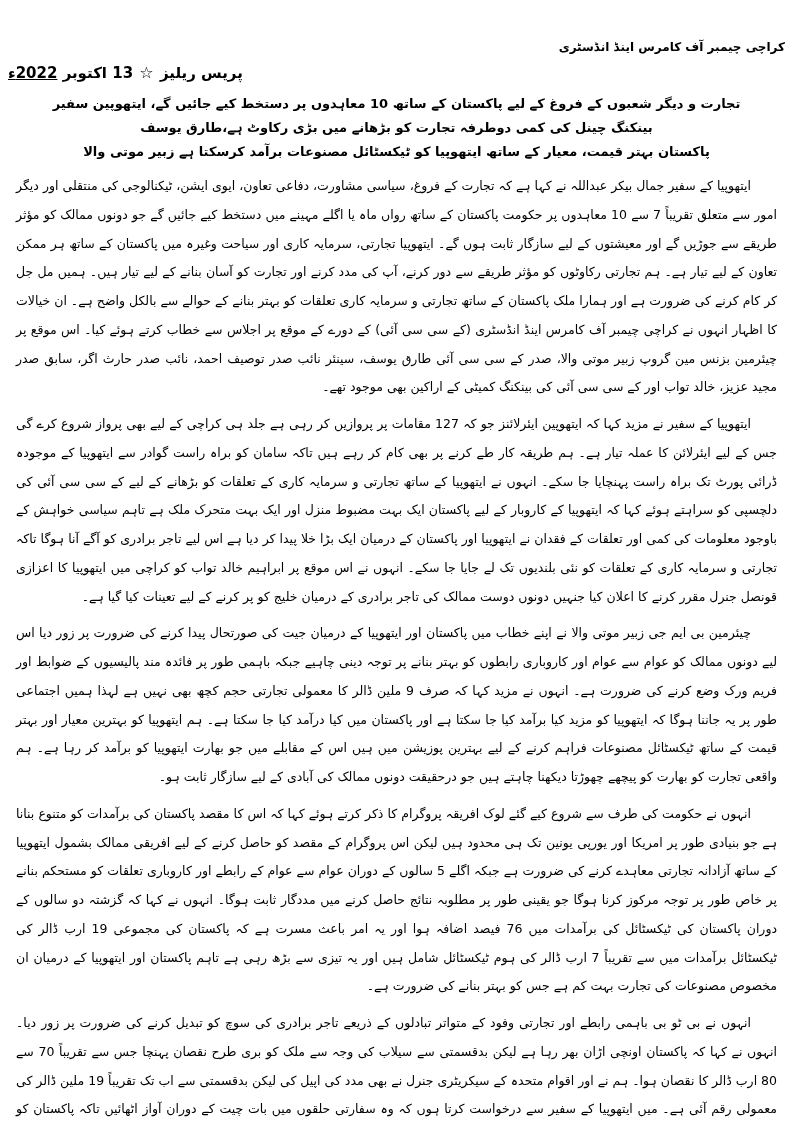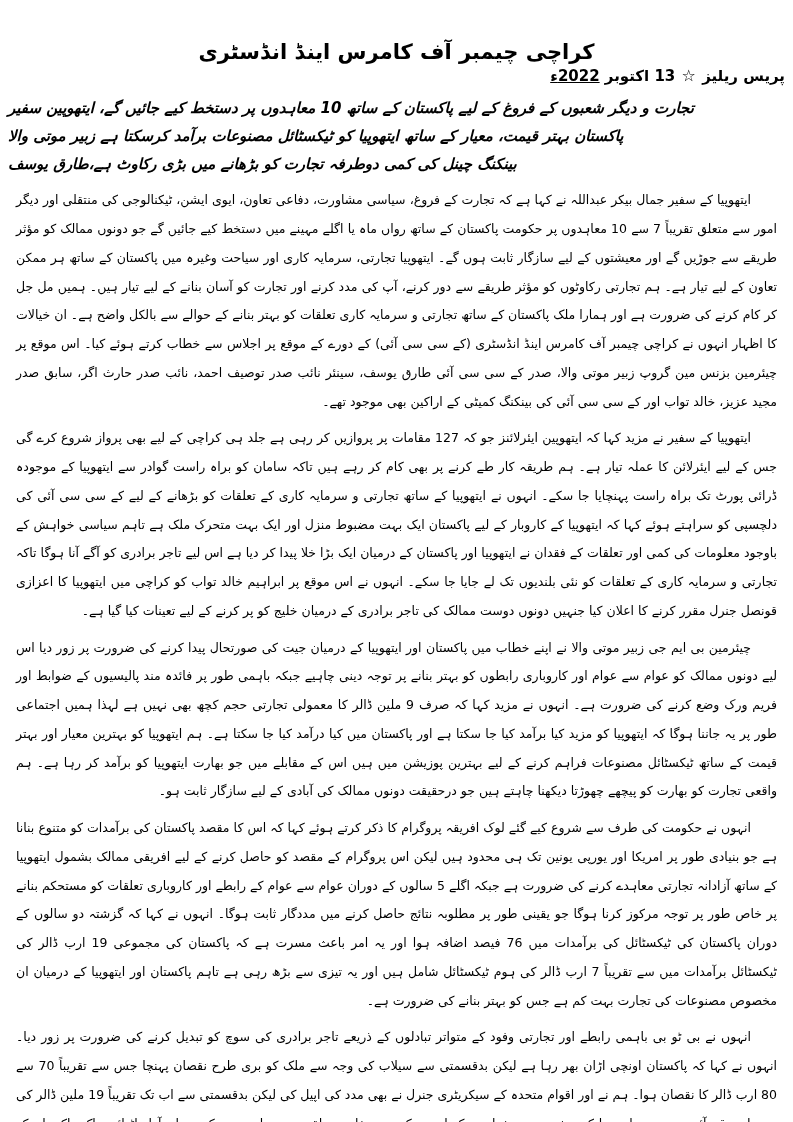--- a/index.html
+++ b/index.html
@@ -14,47 +14,45 @@
     margin: 0 auto;
     background: #ffffff;
     color: #000000;
     direction: rtl;
     font-family: "DejaVu Sans", sans-serif;
     overflow: hidden;
     box-sizing: border-box;
     padding: 40px 8px 0 8px;
   }
   .org-title {
-    text-align: center;
-    font-size: 21px;
+    font-size: 12px;
     font-weight: bold;
     letter-spacing: 0.5px;
   }
   .press-line {
-    text-align: right;
+    text-align: left;
     font-size: 15px;
     font-weight: bold;
-    margin-top: 2px;
+    margin-top: 9px;
   }
   .press-line .seg { display: inline; }
   .press-line .star {
     font-weight: normal;
     font-size: 16px;
     padding: 0 1px;
   }
   .press-line .year {
     text-decoration: underline;
   }
   .headline {
     margin-top: 10px;
-    text-align: left;
-    font-size: 15px;
+    text-align: center;
+    font-size: 13px;
     font-weight: bold;
     line-height: 1.85;
-    font-style: italic;
   }
   .body-text {
     margin-top: 8px;
     font-size: 12.5px;
     line-height: 2.3;
     text-align: justify;
   }
   .body-text p {
     margin: 8px;
     text-indent: 26px;
@@ -69,22 +67,22 @@
 
   <div class="press-line">
     <span class="seg">پریس ریلیز</span>
     <span class="seg star">☆</span>
     <span class="seg">13 اکتوبر</span>
     <span class="seg year">2022ء</span>
   </div>
 
   <div class="headline">
     <div>تجارت و دیگر شعبوں کے فروغ کے لیے پاکستان کے ساتھ 10 معاہدوں پر دستخط کیے جائیں گے، ایتھوپین سفیر</div>
+    <div>بینکنگ چینل کی کمی دوطرفہ تجارت کو بڑھانے میں بڑی رکاوٹ ہے،طارق یوسف</div>
     <div>پاکستان بہتر قیمت، معیار کے ساتھ ایتھوپیا کو ٹیکسٹائل مصنوعات برآمد کرسکتا ہے زبیر موتی والا</div>
-    <div>بینکنگ چینل کی کمی دوطرفہ تجارت کو بڑھانے میں بڑی رکاوٹ ہے،طارق یوسف</div>
   </div>
 
   <div class="body-text">
     <p>ایتھوپیا کے سفیر جمال بیکر عبداللہ نے کہا ہے کہ تجارت کے فروغ، سیاسی مشاورت، دفاعی تعاون، ایوی ایشن، ٹیکنالوجی کی منتقلی اور دیگر امور سے متعلق تقریباً 7 سے 10 معاہدوں پر حکومت پاکستان کے ساتھ رواں ماہ یا اگلے مہینے میں دستخط کیے جائیں گے جو دونوں ممالک کو مؤثر طریقے سے جوڑیں گے اور معیشتوں کے لیے سازگار ثابت ہوں گے۔ ایتھوپیا تجارتی، سرمایہ کاری اور سیاحت وغیرہ میں پاکستان کے ساتھ ہر ممکن تعاون کے لیے تیار ہے۔ ہم تجارتی رکاوٹوں کو مؤثر طریقے سے دور کرنے، آپ کی مدد کرنے اور تجارت کو آسان بنانے کے لیے تیار ہیں۔ ہمیں مل جل کر کام کرنے کی ضرورت ہے اور ہمارا ملک پاکستان کے ساتھ تجارتی و سرمایہ کاری تعلقات کو بہتر بنانے کے حوالے سے بالکل واضح ہے۔ ان خیالات کا اظہار انہوں نے کراچی چیمبر آف کامرس اینڈ انڈسٹری (کے سی سی آئی) کے دورے کے موقع پر اجلاس سے خطاب کرتے ہوئے کیا۔ اس موقع پر چیئرمین بزنس مین گروپ زبیر موتی والا، صدر کے سی سی آئی طارق یوسف، سینئر نائب صدر توصیف احمد، نائب صدر حارث اگر، سابق صدر مجید عزیز، خالد تواب اور کے سی سی آئی کی بینکنگ کمیٹی کے اراکین بھی موجود تھے۔</p>
     <p>ایتھوپیا کے سفیر نے مزید کہا کہ ایتھوپین ایئرلائنز جو کہ 127 مقامات پر پروازیں کر رہی ہے جلد ہی کراچی کے لیے بھی پرواز شروع کرے گی جس کے لیے ایئرلائن کا عملہ تیار ہے۔ ہم طریقہ کار طے کرنے پر بھی کام کر رہے ہیں تاکہ سامان کو براہ راست گوادر سے ایتھوپیا کے موجودہ ڈرائی پورٹ تک براہ راست پہنچایا جا سکے۔ انہوں نے ایتھوپیا کے ساتھ تجارتی و سرمایہ کاری کے تعلقات کو بڑھانے کے لیے کے سی سی آئی کی دلچسپی کو سراہتے ہوئے کہا کہ ایتھوپیا کے کاروبار کے لیے پاکستان ایک بہت مضبوط منزل اور ایک بہت متحرک ملک ہے تاہم سیاسی خواہش کے باوجود معلومات کی کمی اور تعلقات کے فقدان نے ایتھوپیا اور پاکستان کے درمیان ایک بڑا خلا پیدا کر دیا ہے اس لیے تاجر برادری کو آگے آنا ہوگا تاکہ تجارتی و سرمایہ کاری کے تعلقات کو نئی بلندیوں تک لے جایا جا سکے۔ انہوں نے اس موقع پر ابراہیم خالد تواب کو کراچی میں ایتھوپیا کا اعزازی قونصل جنرل مقرر کرنے کا اعلان کیا جنہیں دونوں دوست ممالک کی تاجر برادری کے درمیان خلیج کو پر کرنے کے لیے تعینات کیا گیا ہے۔</p>
     <p>چیئرمین بی ایم جی زبیر موتی والا نے اپنے خطاب میں پاکستان اور ایتھوپیا کے درمیان جیت کی صورتحال پیدا کرنے کی ضرورت پر زور دیا اس لیے دونوں ممالک کو عوام سے عوام اور کاروباری رابطوں کو بہتر بنانے پر توجہ دینی چاہیے جبکہ باہمی طور پر فائدہ مند پالیسیوں کے ضوابط اور فریم ورک وضع کرنے کی ضرورت ہے۔ انہوں نے مزید کہا کہ صرف 9 ملین ڈالر کا معمولی تجارتی حجم کچھ بھی نہیں ہے لہذا ہمیں اجتماعی طور پر یہ جاننا ہوگا کہ ایتھوپیا کو مزید کیا برآمد کیا جا سکتا ہے اور پاکستان میں کیا درآمد کیا جا سکتا ہے۔ ہم ایتھوپیا کو بہترین معیار اور بہتر قیمت کے ساتھ ٹیکسٹائل مصنوعات فراہم کرنے کے لیے بہترین پوزیشن میں ہیں اس کے مقابلے میں جو بھارت ایتھوپیا کو برآمد کر رہا ہے۔ ہم واقعی تجارت کو بھارت کو پیچھے چھوڑتا دیکھنا چاہتے ہیں جو درحقیقت دونوں ممالک کی آبادی کے لیے سازگار ثابت ہو۔</p>
     <p>انہوں نے حکومت کی طرف سے شروع کیے گئے لوک افریقہ پروگرام کا ذکر کرتے ہوئے کہا کہ اس کا مقصد پاکستان کی برآمدات کو متنوع بنانا ہے جو بنیادی طور پر امریکا اور یورپی یونین تک ہی محدود ہیں لیکن اس پروگرام کے مقصد کو حاصل کرنے کے لیے افریقی ممالک بشمول ایتھوپیا کے ساتھ آزادانہ تجارتی معاہدے کرنے کی ضرورت ہے جبکہ اگلے 5 سالوں کے دوران عوام سے عوام کے رابطے اور کاروباری تعلقات کو مستحکم بنانے پر خاص طور پر توجہ مرکوز کرنا ہوگا جو یقینی طور پر مطلوبہ نتائج حاصل کرنے میں مددگار ثابت ہوگا۔ انہوں نے کہا کہ گزشتہ دو سالوں کے دوران پاکستان کی ٹیکسٹائل کی برآمدات میں 76 فیصد اضافہ ہوا اور یہ امر باعث مسرت ہے کہ پاکستان کی مجموعی 19 ارب ڈالر کی ٹیکسٹائل برآمدات میں سے تقریباً 7 ارب ڈالر کی ہوم ٹیکسٹائل شامل ہیں اور یہ تیزی سے بڑھ رہی ہے تاہم پاکستان اور ایتھوپیا کے درمیان ان مخصوص مصنوعات کی تجارت بہت کم ہے جس کو بہتر بنانے کی ضرورت ہے۔</p>
     <p>انہوں نے بی ٹو بی باہمی رابطے اور تجارتی وفود کے متواتر تبادلوں کے ذریعے تاجر برادری کی سوچ کو تبدیل کرنے کی ضرورت پر زور دیا۔ انہوں نے کہا کہ پاکستان اونچی اڑان بھر رہا ہے لیکن بدقسمتی سے سیلاب کی وجہ سے ملک کو بری طرح نقصان پہنچا جس سے تقریباً 70 سے 80 ارب ڈالر کا نقصان ہوا۔ ہم نے اور اقوام متحدہ کے سیکریٹری جنرل نے بھی مدد کی اپیل کی لیکن بدقسمتی سے اب تک تقریباً 19 ملین ڈالر کی معمولی رقم آئی ہے۔ میں ایتھوپیا کے سفیر سے درخواست کرتا ہوں کہ وہ سفارتی حلقوں میں بات چیت کے دوران آواز اٹھائیں تاکہ پاکستان کو اس کی اشد ضرورت کی حمایت حاصل ہو سکے۔ زبیر موتی والا نے حکومت پاکستان کے ساتھ 7 سے 10 معاہدوں پر دستخط کرنے کے بارے میں سفیر کے ریمارکس کا حوالہ دیتے ہوئے کے سی سی آئی اور ایتھوپیا میں اس کے ہم منصب چیمبرز کے درمیان ایم او یوز طے کرنے کا انتظام کرنے کی بھی درخواست کی جو یقیناً تاجر برادری کو قریب لائے گا اور دونوں معیشتوں کے لیے مفید ثابت ہوگا۔</p>
 
   </div>

